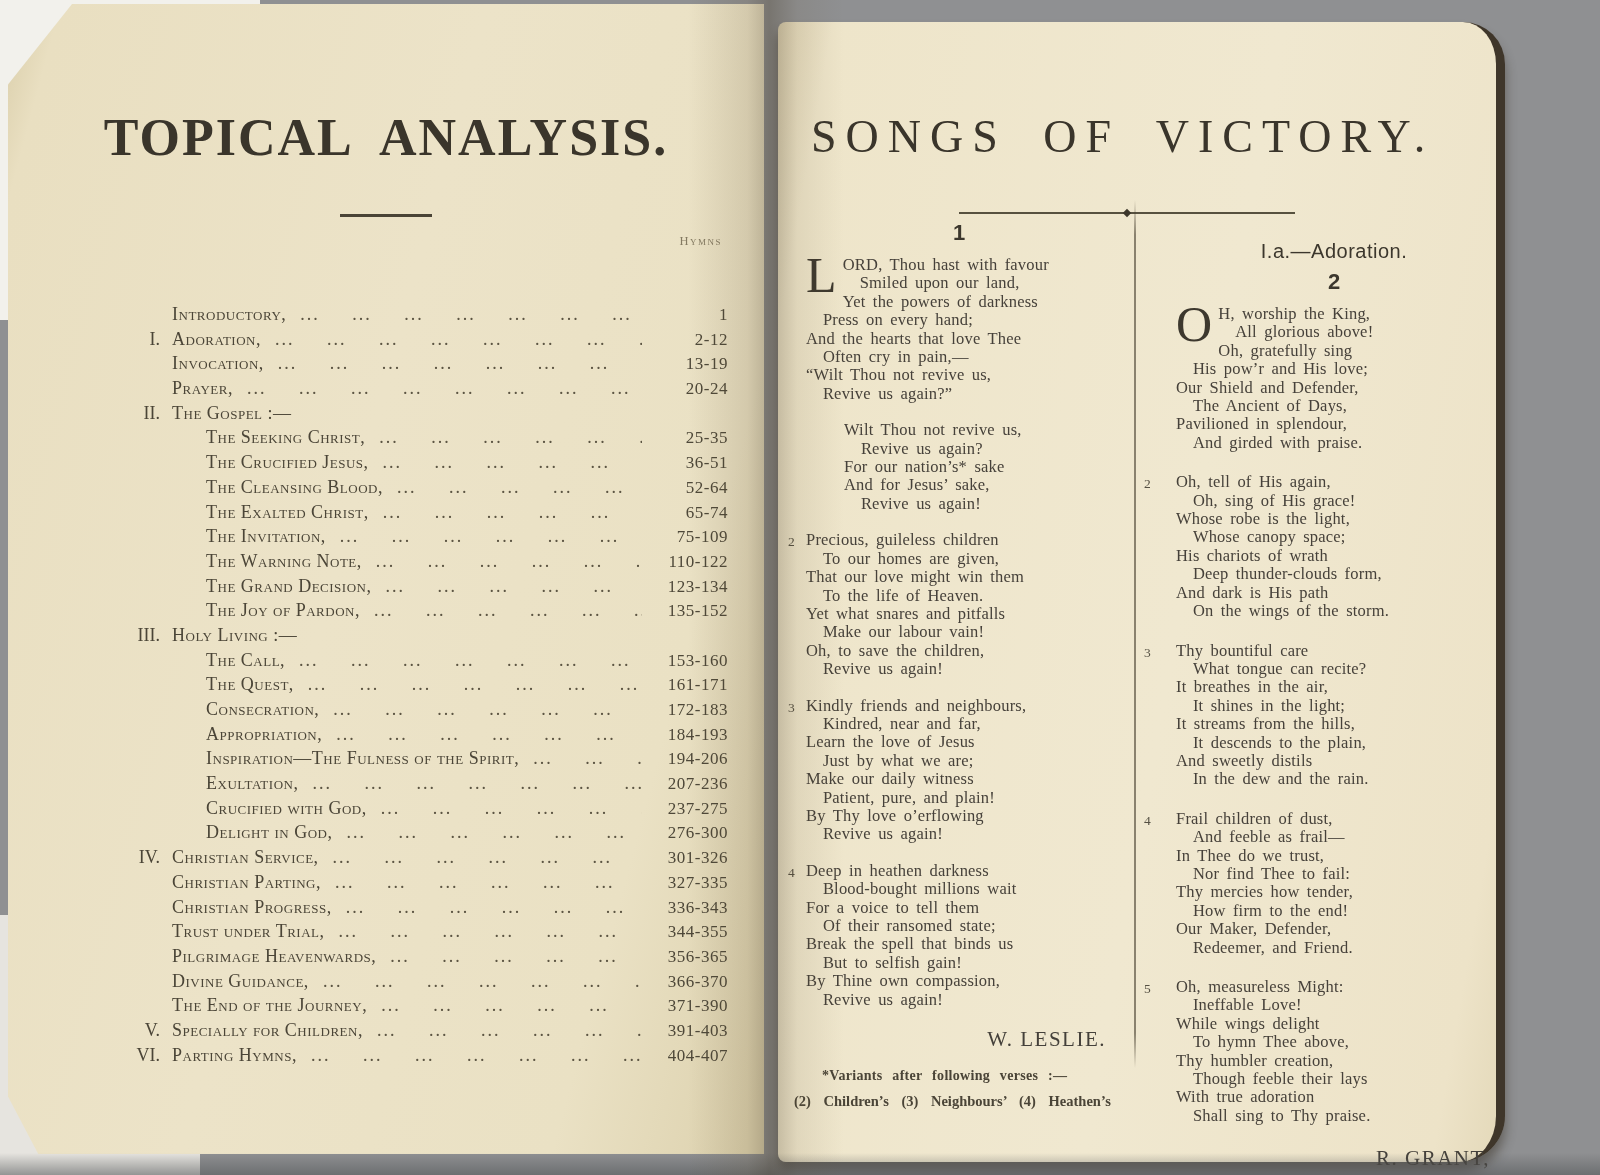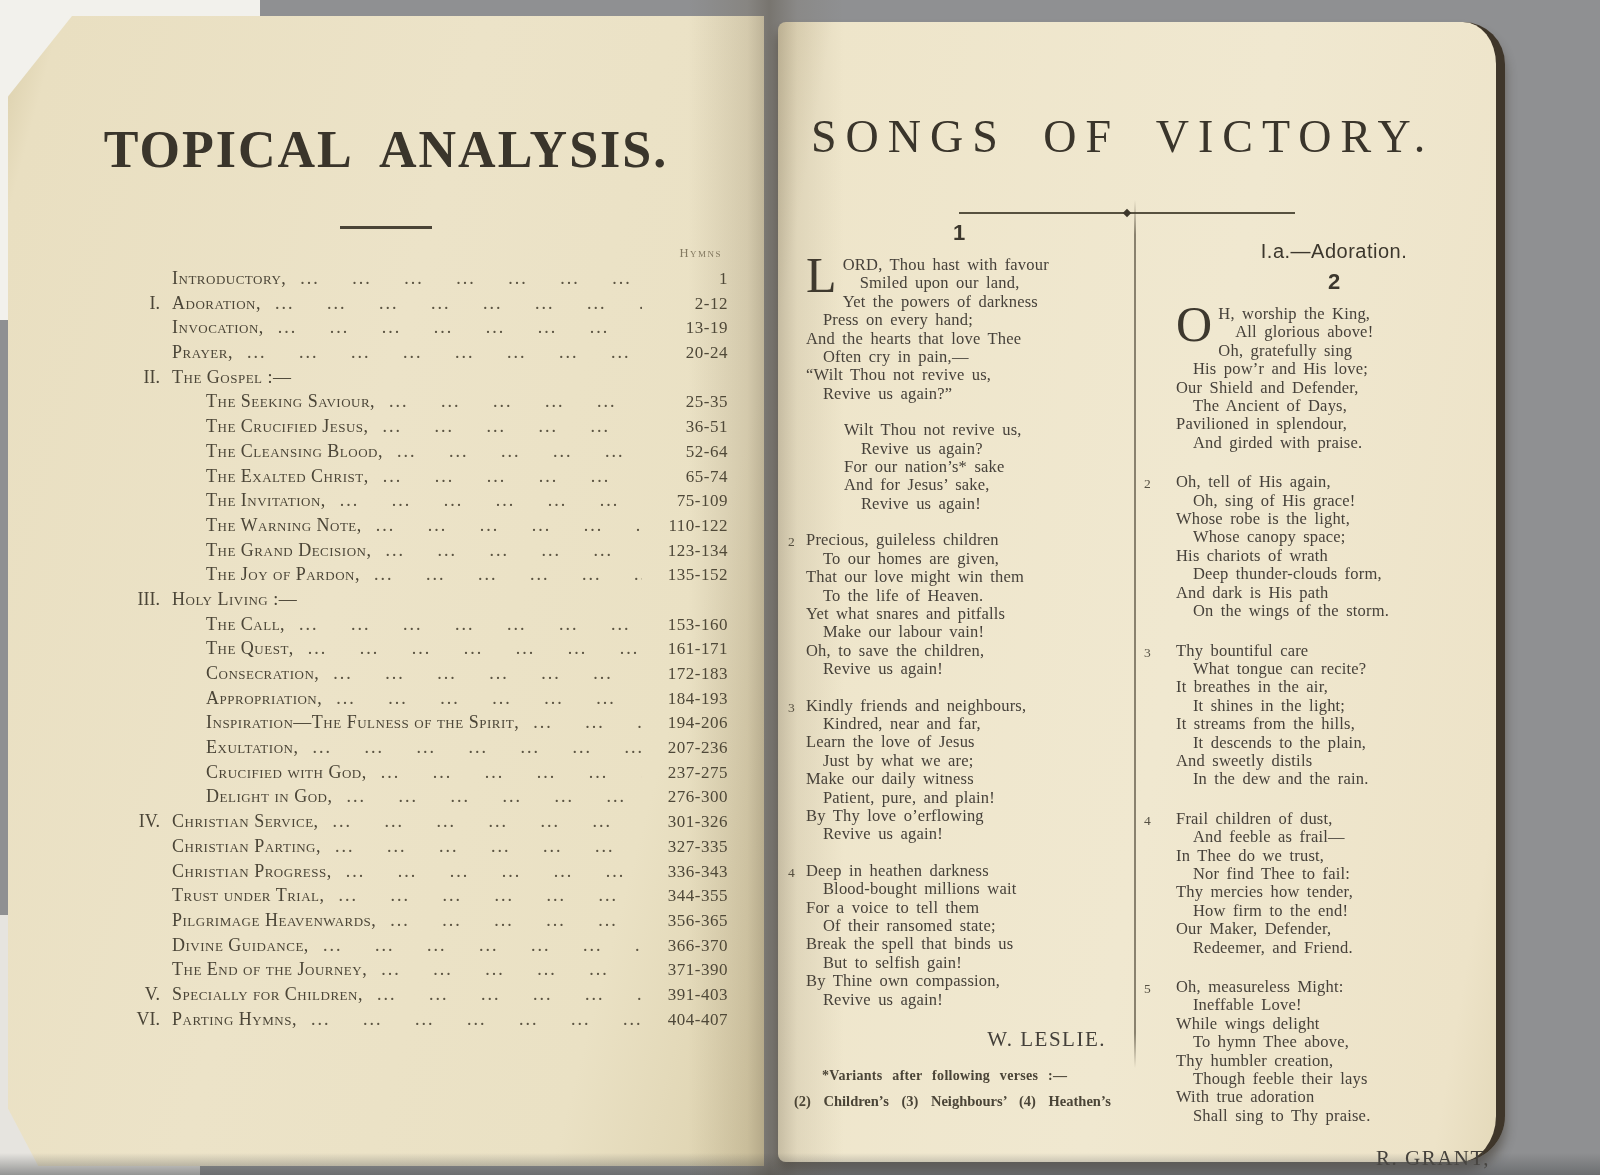--- a/index.html
+++ b/index.html
@@ -7,21 +7,21 @@
     width:1600px;height:1175px;position:relative;overflow:hidden;
     background:#8f9092;
     font-family:"Liberation Serif", serif;
   }
   .bg-corner{position:absolute;left:0;top:0;width:260px;height:320px;background:#f2f1ec;}
   .bg-corner-bl{position:absolute;left:0;bottom:0;width:200px;height:260px;background:#e6e4df;}
 
   
   .page{position:absolute;}
   .page-left{
-    left:8px;top:16px;width:756px;height:1150px;
+    left:8px;top:4px;width:756px;height:1150px;
     background:linear-gradient(105deg,#d9cda9 0%,#e9dfc1 5%,#ece3c8 45%,#eae1c4 80%,#ddd2af 98%);
     clip-path:polygon(64px 0%, 100% 0%, 100% 100%, 4% 100%, 0% 95%, 0% 7%);
   }
   .page-right{
     left:778px;top:22px;width:727px;height:1140px;
     background:linear-gradient(100deg,#e0d5b6 0%,#eee5ca 6%,#f0e8d0 55%,#ede3c8 93%,#e4d9ba 100%);
     border-radius:8px 42px 46px 8px;
     border-right:9px solid #3f362a;
     box-shadow:0 10px 12px rgba(40,32,18,.45);
     box-sizing:border-box;
@@ -41,21 +41,21 @@
     font-size:52px;font-weight:700;letter-spacing:2px;word-spacing:16px;color:#3a352b;
   }
   .lp-rule{position:absolute;top:210px;left:calc(50% - 46px);width:92px;height:3px;background:#4a4436;}
   .lp-hymns{
     position:absolute;top:230px;right:42px;font-size:12.5px;letter-spacing:1.5px;
     font-variant:small-caps;color:#847a62;
   }
   .toc{position:absolute;top:252px;left:114px;right:36px;color:#4b4537;}
   .toc-row{display:flex;align-items:baseline;height:24.7px;font-size:18px;}
   .toc-num{width:50px;text-align:right;padding-right:12px;box-sizing:border-box;flex:none;}
-  .toc-label{font-variant:small-caps;letter-spacing:.5px;white-space:nowrap;}
+  .toc-label{font-variant:small-caps;letter-spacing:.5px;white-space:nowrap;margin-top:48px;}
   .toc-label.ind{padding-left:34px;}
   .dots{flex:1;min-width:0;overflow:hidden;white-space:nowrap;letter-spacing:2px;
         color:#5c5543;margin:0 6px 0 14px;}
   .toc-range{width:80px;text-align:right;font-size:17px;letter-spacing:.5px;flex:none;color:#4e4839;}
 
   
   .rp-title{
     position:absolute;top:88px;left:0;width:96%;text-align:center;
     font-size:46px;font-weight:400;letter-spacing:9px;word-spacing:16px;color:#3a352b;
   }
@@ -130,21 +130,21 @@
         <span class="toc-label">Prayer,</span>
         <span class="dots">...&nbsp;&nbsp;&nbsp;&nbsp;&nbsp;...&nbsp;&nbsp;&nbsp;&nbsp;&nbsp;...&nbsp;&nbsp;&nbsp;&nbsp;&nbsp;...&nbsp;&nbsp;&nbsp;&nbsp;&nbsp;...&nbsp;&nbsp;&nbsp;&nbsp;&nbsp;...&nbsp;&nbsp;&nbsp;&nbsp;&nbsp;...&nbsp;&nbsp;&nbsp;&nbsp;&nbsp;...&nbsp;&nbsp;&nbsp;&nbsp;&nbsp;...&nbsp;&nbsp;&nbsp;&nbsp;&nbsp;...&nbsp;&nbsp;&nbsp;&nbsp;&nbsp;</span>
         <span class="toc-range">20-24</span>
       </div>
       <div class="toc-row">
         <span class="toc-num">II.</span>
         <span class="toc-label">The Gospel :—</span>
       </div>
       <div class="toc-row">
         <span class="toc-num"></span>
-        <span class="toc-label ind">The Seeking Saviour,</span>
+        <span class="toc-label ind">The Seeking Christ,</span>
         <span class="dots">...&nbsp;&nbsp;&nbsp;&nbsp;&nbsp;...&nbsp;&nbsp;&nbsp;&nbsp;&nbsp;...&nbsp;&nbsp;&nbsp;&nbsp;&nbsp;...&nbsp;&nbsp;&nbsp;&nbsp;&nbsp;...&nbsp;&nbsp;&nbsp;&nbsp;&nbsp;...&nbsp;&nbsp;&nbsp;&nbsp;&nbsp;...&nbsp;&nbsp;&nbsp;&nbsp;&nbsp;...&nbsp;&nbsp;&nbsp;&nbsp;&nbsp;...&nbsp;&nbsp;&nbsp;&nbsp;&nbsp;...&nbsp;&nbsp;&nbsp;&nbsp;&nbsp;</span>
         <span class="toc-range">25-35</span>
       </div>
       <div class="toc-row">
         <span class="toc-num"></span>
         <span class="toc-label ind">The Crucified Jesus,</span>
         <span class="dots">...&nbsp;&nbsp;&nbsp;&nbsp;&nbsp;...&nbsp;&nbsp;&nbsp;&nbsp;&nbsp;...&nbsp;&nbsp;&nbsp;&nbsp;&nbsp;...&nbsp;&nbsp;&nbsp;&nbsp;&nbsp;...&nbsp;&nbsp;&nbsp;&nbsp;&nbsp;...&nbsp;&nbsp;&nbsp;&nbsp;&nbsp;...&nbsp;&nbsp;&nbsp;&nbsp;&nbsp;...&nbsp;&nbsp;&nbsp;&nbsp;&nbsp;...&nbsp;&nbsp;&nbsp;&nbsp;&nbsp;...&nbsp;&nbsp;&nbsp;&nbsp;&nbsp;</span>
         <span class="toc-range">36-51</span>
       </div>
       <div class="toc-row">

